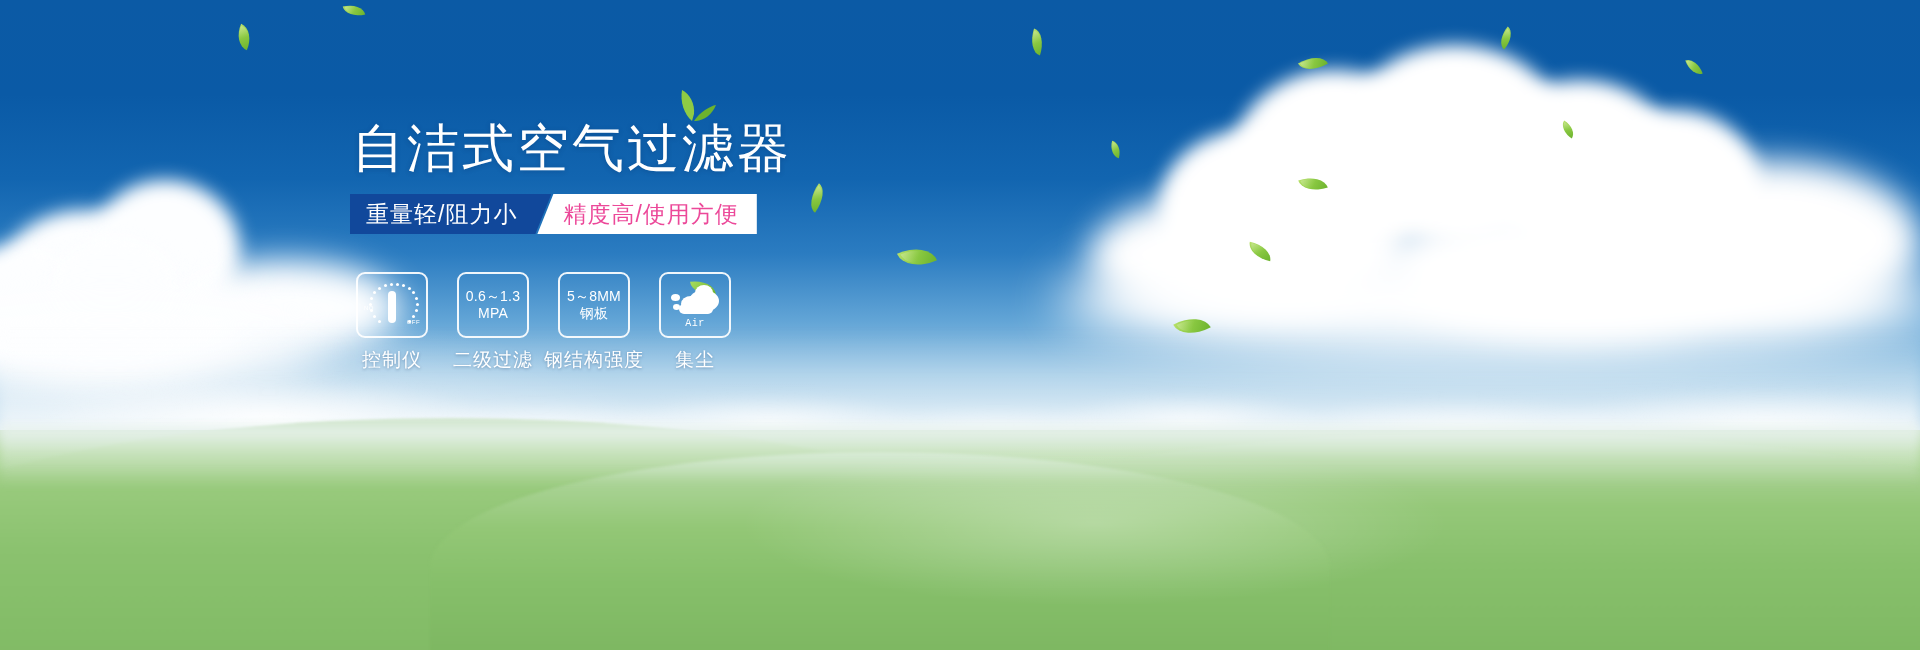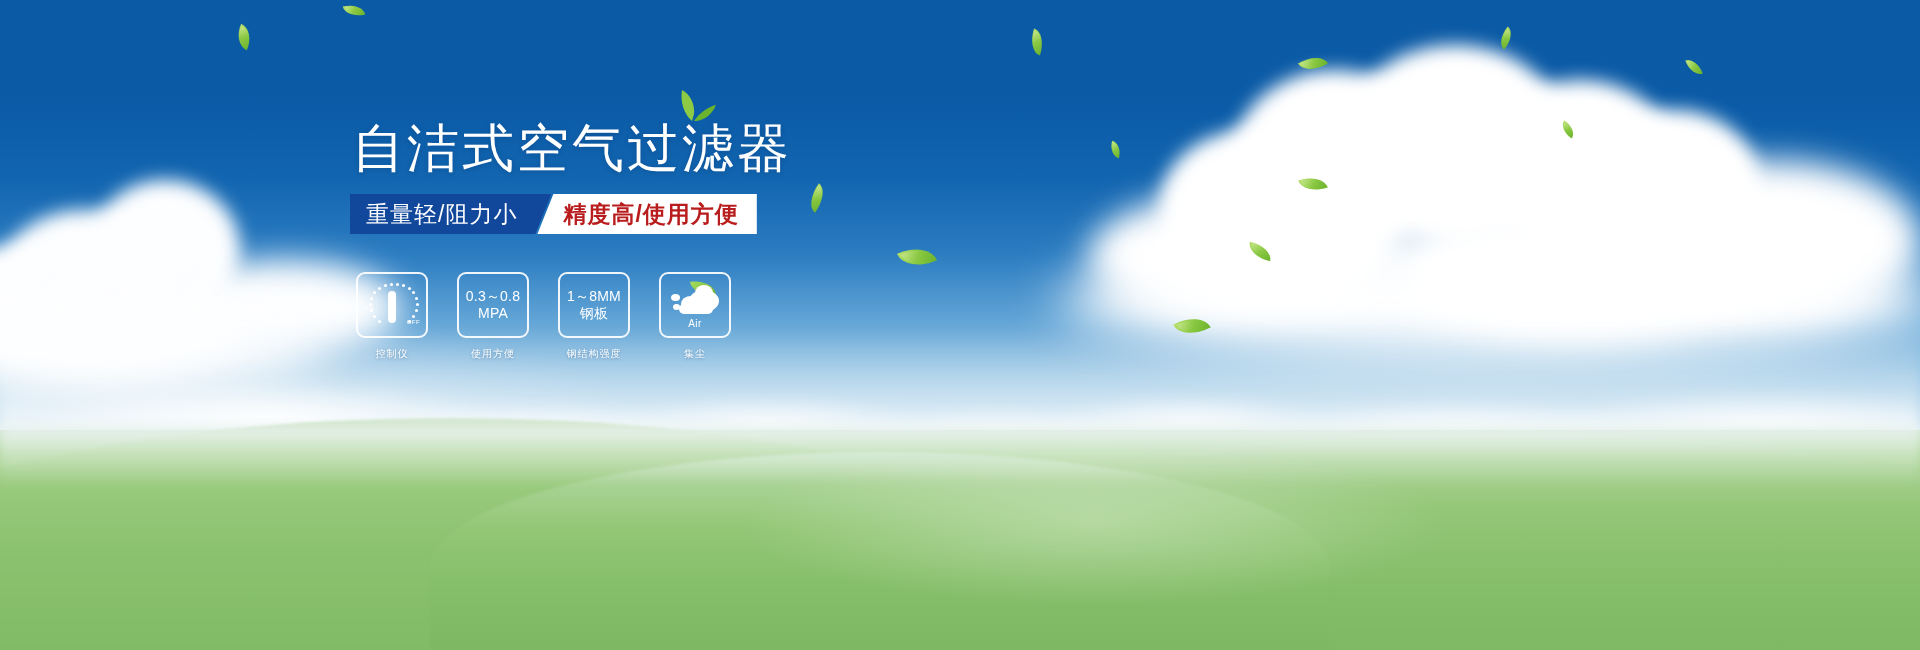--- a/index.html
+++ b/index.html
@@ -120,38 +120,37 @@
   .badge {
     height:40px; display:flex; align-items:center; justify-content:center;
     font-size:23px; letter-spacing:1px; white-space:nowrap;
   }
   #badge-primary {
     background:#11489b; color:#ffffff; padding:0 22px 0 16px;
     clip-path:polygon(0 0, 100% 0, calc(100% - 16px) 100%, 0 100%);
     padding-right:34px;
   }
   #badge-secondary {
-    background:#ffffff; color:#b91c1c; padding:0 18px 0 26px;
+    background:#ffffff; color:#ec4899; padding:0 18px 0 26px;
     margin-left:-14px;
     clip-path:polygon(16px 0, 100% 0, 100% 100%, 0 100%);
-    font-weight:bold;
   }
 
   
   #feature-row { position:absolute; left:356px; top:272px; display:flex; gap:29px; }
   .feature { width:72px; display:flex; flex-direction:column; align-items:center; }
   .feature-box {
     width:72px; height:66px; border:2px solid rgba(255,255,255,0.92);
     border-radius:9px; display:flex; flex-direction:column;
     align-items:center; justify-content:center; color:#ffffff;
     position:relative; overflow:hidden;
   }
   .feature-text { font-size:14px; line-height:17px; text-align:center; letter-spacing:0.2px; font-weight:300; }
   .feature-label {
-    margin-top:9px; font-size:10px; color:#ffffff; letter-spacing:1px;
+    margin-top:9px; font-size:19px; color:#ffffff; letter-spacing:1px;
     white-space:nowrap; text-shadow:0 1px 3px rgba(0,40,90,0.35);
   }
 
   
   .gauge { position:relative; width:58px; height:52px; }
   .gauge .dot { position:absolute; width:3px; height:3px; border-radius:50%; background:#fff; }
   .gauge .needle {
     position:absolute; left:50%; top:12px; width:8px; height:32px;
     margin-left:-4px; border-radius:4px; background:#fff;
   }
@@ -171,21 +170,21 @@
   
   .aircloud { position:relative; width:52px; height:46px; }
   .aircloud .puff { position:absolute; background:#fff; border-radius:50%; }
   .aircloud .swoosh {
     position:absolute; left:22px; top:-2px; width:24px; height:16px;
     background:linear-gradient(135deg,#a8dd5e,#6cb32e);
     border-radius:0 100% 0 100%; transform:rotate(-8deg);
   }
   .aircloud .air-label {
     position:absolute; left:0; bottom:-1px; width:100%; text-align:center;
-    font-size:10px; letter-spacing:0.5px; color:#fff;
+    font-size:10px; letter-spacing:0.5px; color:#fff;font-family:Liberation Mono, monospace;
   }
 </style>
 </head>
 <body>
 
 <div id="banner">
 
   <div class="sky"></div>
 
   <div class="cloudgrp" id="cloud-left">
@@ -274,30 +273,30 @@
             <div class="dot" style="left:45px; top:41px;"></div>
             <span class="g-no">NO</span>
             <span class="g-off">OFF</span>
           </div>
         </div>
         <div class="feature-label">控制仪</div>
       </div>
 
       <div class="feature">
         <div class="feature-box">
-          <div class="feature-text">0.3～0.8</div>
+          <div class="feature-text">0.6～1.3</div>
           <div class="feature-text">MPA</div>
         </div>
-        <div class="feature-label">使用方便</div>
+        <div class="feature-label">二级过滤</div>
       </div>
 
 
       <div class="feature">
         <div class="feature-box">
-          <div class="feature-text">1～8MM</div>
+          <div class="feature-text">5～8MM</div>
           <div class="feature-text">钢板</div>
         </div>
         <div class="feature-label">钢结构强度</div>
       </div>
 
       <div class="feature">
         <div class="feature-box">
           <div class="aircloud">
             <div class="swoosh"></div>
             <div class="puff" style="left:20px; top:8px;  width:30px; height:22px;"></div>

